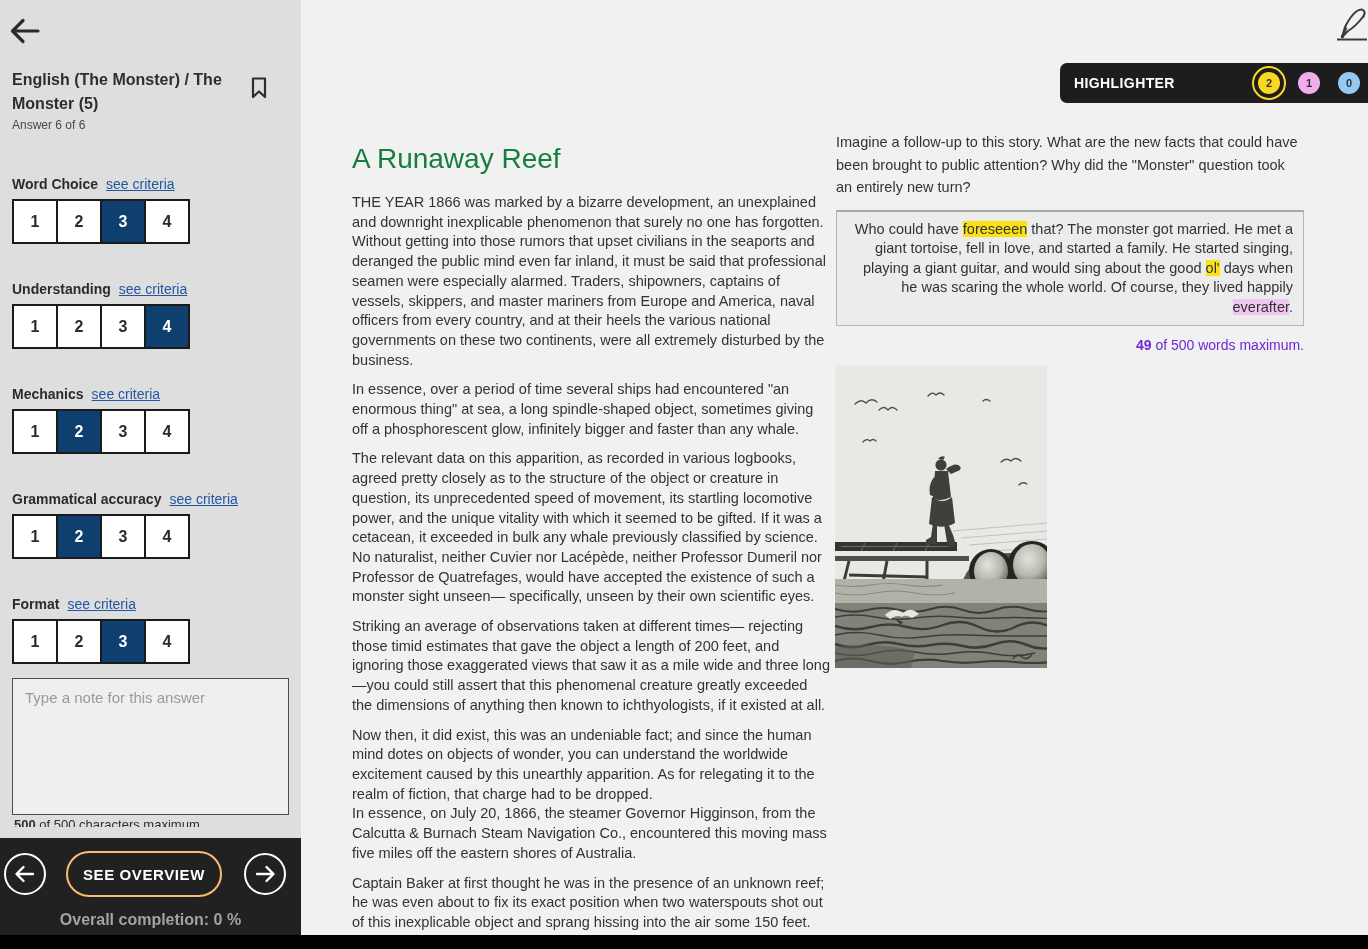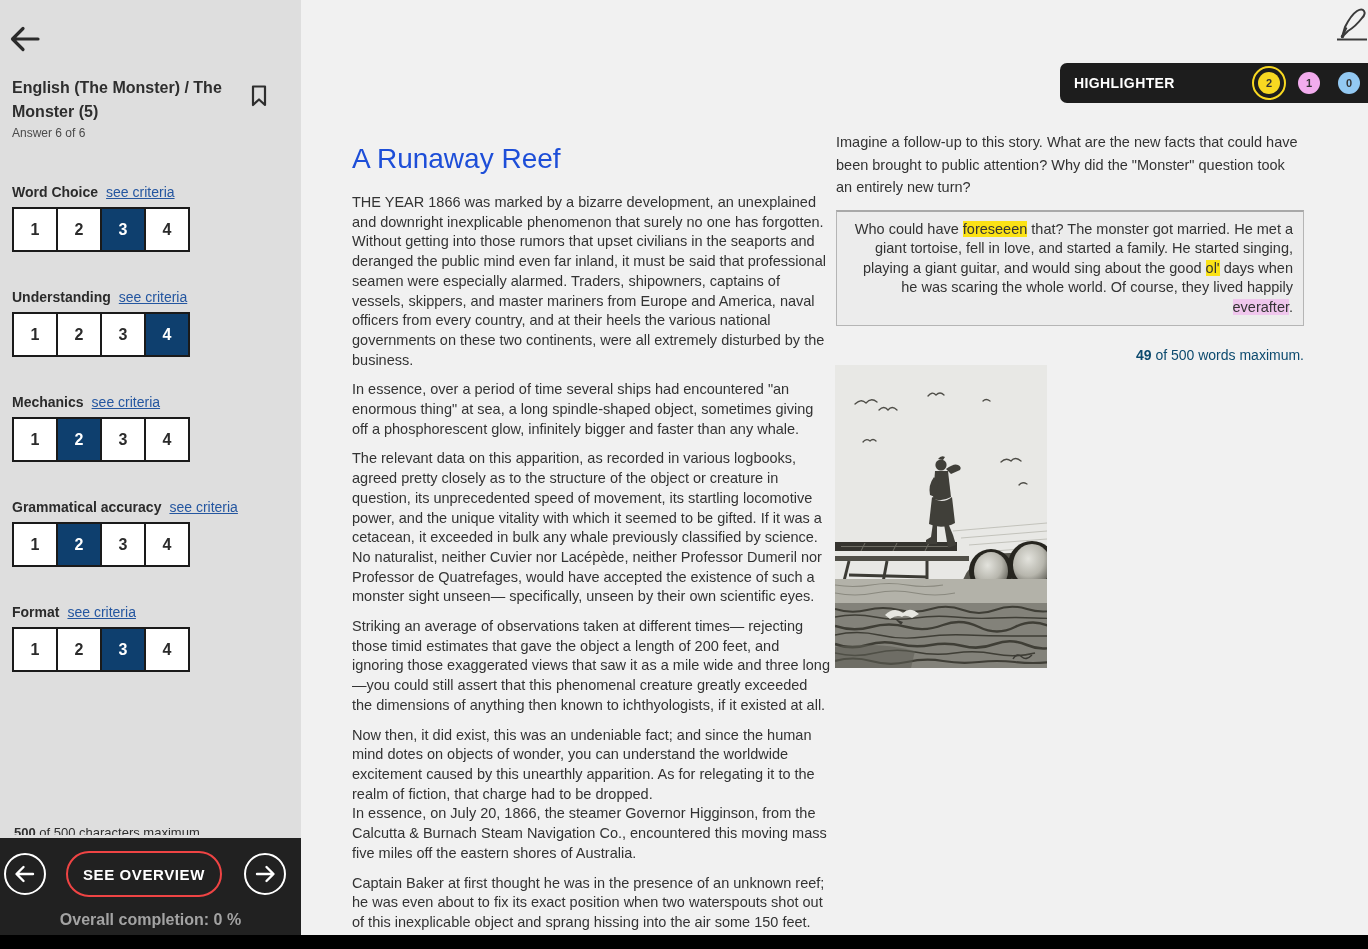--- a/index.html
+++ b/index.html
@@ -1,20 +1,20 @@
 <!DOCTYPE html>
 <html><head>
 <meta charset="utf-8">
 <style>
   html,body{margin:0;padding:0;background:#000;}
   .app{position:relative;width:1368px;height:949px;background:#f1f1f1;overflow:hidden;
        font-family:"Liberation Sans",sans-serif;color:#333;}
   
   .sidebar{position:absolute;left:0;top:0;width:301px;height:949px;background:#dedede;}
-  .sidebar-content{position:absolute;left:0;top:8px;width:301px;height:827px;overflow:hidden;}
+  .sidebar-content{position:absolute;left:0;top:0;width:301px;height:827px;overflow:hidden;}
   .back-btn{position:absolute;left:8px;top:16px;width:34px;height:34px;cursor:pointer;}
   .title-row{position:absolute;left:12px;top:68px;width:277px;display:flex;}
   .title-row h1{margin:0;font-size:16px;font-weight:bold;line-height:24px;color:#2e2e2e;width:225px;}
   .bookmark{margin-left:14px;margin-top:9px;}
   .subtitle{position:absolute;left:12px;top:118px;font-size:12px;color:#4a4a4a;}
   .criteria-list{position:absolute;left:12px;top:156px;width:277px;margin-top:20px;}
   .crit-group{margin-bottom:37px;}
   .crit-head{font-size:14px;font-weight:bold;color:#2b2b2b;margin-bottom:9px;height:14px;}
   .see-criteria{color:#2456a0;font-weight:normal;text-decoration:underline;margin-left:8px;cursor:pointer;}
   .crit-cells{display:flex;gap:2px;background:#1a1a1a;border:2px solid #1a1a1a;width:fit-content;}
@@ -25,27 +25,27 @@
              border:1px solid #4c4c4c;padding:10px 12px;font-family:"Liberation Sans",sans-serif;
              font-size:15px;color:#333;resize:none;}
   .note-area::placeholder{color:#9a9a9a;}
   .char-counter{position:absolute;left:14px;top:817px;font-size:13px;color:#2e2e2e;white-space:nowrap;}
   .char-counter b{font-weight:bold;}
   .sidebar-footer{position:absolute;left:0;top:838px;width:301px;height:97px;background:#212121;}
   .circle-btn{position:absolute;top:15px;width:42px;height:42px;border-radius:50%;
               border:2px solid #fff;background:transparent;cursor:pointer;padding:0;}
   .circle-btn.prev{left:4px;} .circle-btn.next{left:244px;}
   .pill-btn{position:absolute;left:66px;top:13px;width:156px;height:46px;border-radius:23px;
-            border:2px solid #ef4444;background:transparent;color:#fff;font-family:"Liberation Sans",sans-serif;
+            border:2px solid #fdba74;background:transparent;color:#fff;font-family:"Liberation Sans",sans-serif;
             font-size:15px;font-weight:bold;letter-spacing:.6px;cursor:pointer;}
   .completion{position:absolute;left:0;bottom:6px;width:100%;text-align:center;color:#a3a3a3;
               font-size:16px;font-weight:bold;}
   
   .article{position:absolute;left:352px;top:143px;width:478px;}
-  .article h2{margin:0 0 18px;font-size:28px;font-weight:400;color:#1d4ed8;}
+  .article h2{margin:0 0 18px;font-size:28px;font-weight:400;color:#15803d;}
   .para{margin:0 0 10px;font-size:14.5px;line-height:19.7px;color:#333;}
   .para.tight{margin-top:-10px;}
   .pen-icon{position:absolute;left:1333px;top:6px;}
   
   .toolbar{position:absolute;left:1060px;top:63px;width:358px;height:40px;background:#1d1d1d;
            border-radius:7px;display:flex;align-items:center;padding:0 12px 0 14px;box-sizing:border-box;}
   .toolbar-label{color:#fff;font-size:14px;font-weight:bold;letter-spacing:.4px;flex:1;}
   .hl-ring{width:34px;height:34px;border-radius:50%;border:2px solid transparent;display:flex;
            align-items:center;justify-content:center;margin-right:6px;box-sizing:border-box;}
   .hl-ring.selected{border-color:#f8d821;}
@@ -54,21 +54,21 @@
   .eraser-btn{margin-left:8px;background:none;border:0;cursor:pointer;padding:0;}
   
   .followup{position:absolute;left:836px;top:131px;width:468px;}
   .followup h3{margin:0 0 13px;font-size:15px;font-weight:bold;color:#2b2b2b;}
   .question{margin:0 0 11px;font-size:14.5px;line-height:22.5px;color:#333;}
   .answer-box{box-sizing:border-box;width:468px;min-height:97px;background:#ececec;
               border:1px solid #b5b5b5;border-top:2px solid #a8a8a8;padding:8px 10px;
               font-size:14.5px;line-height:19.5px;color:#333;text-align:right;}
   .hl-yellow{background:#fbe216;}
   .hl-pink{background:#f0c7ed;}
-  .word-counter{margin-top:21px;text-align:right;font-size:14px;color:#0c4a6e;}
+  .word-counter{margin-top:11px;text-align:right;font-size:14px;color:#6d28d9;}
   .word-counter b{font-weight:bold;}
   .illustration{position:absolute;left:835px;top:365px;width:212px;height:303px;}
   .bottom-strip{position:absolute;left:0;top:935px;width:1368px;height:14px;background:#000;}
 </style>
 </head>
 <body>
 
 <div class="app">
 
   <aside class="sidebar">
@@ -127,20 +127,21 @@
           <div class="crit-group">
             <div class="crit-head"><span>Format</span><a class="see-criteria">see criteria</a></div>
             <div class="crit-cells">
               <button class="crit-cell">1</button>
               <button class="crit-cell">2</button>
               <button class="crit-cell selected">3</button>
               <button class="crit-cell">4</button>
             </div>
           </div>
         </div>
+      <textarea class="note-area" placeholder="Type a note for this answer" style=""></textarea>
       <div class="char-counter">
         <b>500</b><span> of 500 characters maximum.</span>
       </div>
     </div>
     <div class="sidebar-footer">
       <button class="circle-btn prev">
         <svg width="38" height="38" viewBox="0 0 38 38">
           <path d="M27 19 H11 M17.5 12 L10.5 19 l7 7" fill="none" stroke="#fff" stroke-width="2.4" stroke-linecap="round" stroke-linejoin="round"></path>
         </svg>
       </button>

